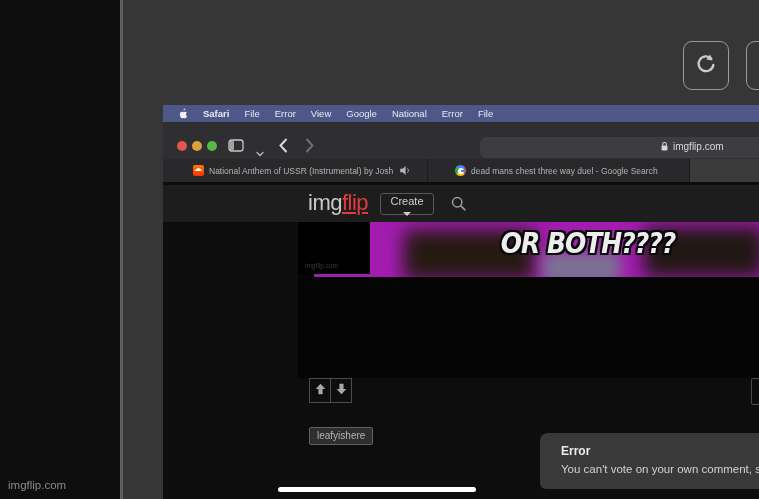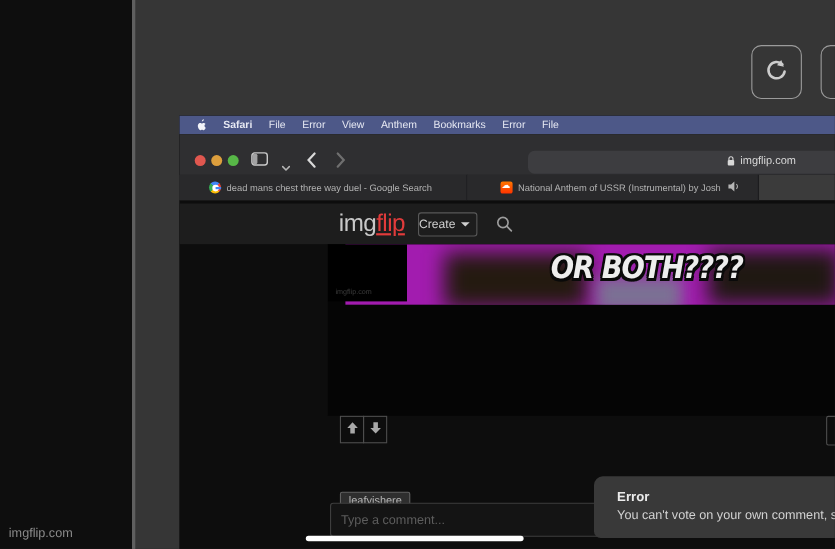--- a/index.html
+++ b/index.html
@@ -50,21 +50,21 @@
   .g-fav::before{content:"";position:absolute;inset:2.5px;background:#fff;border-radius:50%;}
   .g-fav::after{content:"";position:absolute;right:0;top:4.5px;width:5px;height:2.5px;background:#4285f4;}
   .spk{margin-left:6px;flex:0 0 auto;}
 
   
   .page-header{left:0;top:80px;width:596px;height:37px;background:#1d1d1d;}
   .logo{left:145px;top:85px;font-size:22px;letter-spacing:-0.5px;}
   .logo .l1{color:#c9c9c9;}
   .logo .l2{color:#e13b3b;text-decoration:underline;}
   .create-btn{left:217px;top:88px;width:54px;height:22px;border:1px solid #585858;border-radius:3px;
-    display:flex;align-items:center;justify-content:flex-end;gap:5px;background:transparent;}
+    display:flex;align-items:center;justify-content:space-between;gap:5px;background:transparent;flex-direction:column;}
   .create-btn span{font-size:11px;color:#cfcfcf;}
   .caret{width:0;height:0;border-left:4px solid transparent;border-right:4px solid transparent;
     border-top:4px solid #cfcfcf;}
   .search-btn{left:287px;top:90px;background:none;border:none;padding:0;}
 
   .meme-block{left:135px;top:117px;width:461px;height:156px;background:#050505;overflow:hidden;}
   .scene{left:16px;top:0;width:461px;height:55px;background:#a21caf;overflow:hidden;font-style:italic;}
   .blob1{left:90px;top:8px;width:130px;height:50px;background:#241a10;filter:blur(9px);}
   .blob2{left:228px;top:30px;width:78px;height:32px;background:#75808f;filter:blur(7px);opacity:.85;}
   .blob3{left:330px;top:5px;width:120px;height:50px;background:#1f1812;filter:blur(9px);}
@@ -77,21 +77,21 @@
 
   .vote-group{left:146px;top:273px;display:flex;}
   .vote-btn{width:22px;height:25px;border:1px solid #4d4d4d;background:transparent;
     display:flex;align-items:center;justify-content:center;padding:0;}
   .vote-btn+.vote-btn{margin-left:-1px;}
   .partial-vote{left:588px;top:273px;width:16px;height:25px;border:1px solid #4d4d4d;border-radius:2px;}
 
   .stats-line{left:146px;top:304px;font-size:10px;color:#969696;white-space:pre;}
   .stats-line a{color:#4e7ca3;text-decoration:none;}
   .meme-tag{left:146px;top:322px;padding:2px 7px 3px;border:1px solid #626262;border-radius:2px;
-    background:#2e2e2e;font-size:10px;color:#b5b5b5;display:inline-block;margin-top:20px;}
+    background:#2e2e2e;font-size:10px;color:#b5b5b5;display:inline-block;}
 
   .comment-input{left:137px;top:352px;width:252px;height:31px;background:#141414;
     border:1px solid #3e3e3e;border-radius:3px;box-sizing:border-box;
     font-family:"Liberation Sans",sans-serif;font-size:11.5px;color:#d0d0d0;padding:0 9px;}
   .comment-input::placeholder{color:#5d5d5d;}
 
   .error-dialog{left:377px;top:328px;width:240px;height:56px;background:#393939;
     border-radius:8px 0 0 6px;box-sizing:border-box;padding:11px 0 0 21px;z-index:5;overflow:hidden;}
   .error-title{font-size:12px;font-weight:700;color:#ebebeb;}
   .error-msg{font-size:11.5px;color:#d2d2d2;margin-top:5px;white-space:nowrap;}
@@ -123,22 +123,22 @@
     <div class="abs menubar">
       <span style="display:flex;">
         <svg width="9" height="11" viewBox="0 0 170 200">
           <path fill="#f2f3f8" d="M150 155c-2 6-5 11-9 16-5 7-8 11-11 14-5 4-9 6-14 6-4 0-8-1-13-3s-10-3-15-3-10 1-15 3-9 3-13 3c-5 0-10-2-15-6-3-3-7-8-12-14-5-7-9-15-12-25-4-10-5-20-5-29 0-11 2-20 7-28 4-6 9-11 15-15s13-5 20-5c4 0 9 1 15 3 6 3 10 4 12 4 1 0 6-2 14-4 7-3 13-4 18-3 14 1 24 6 31 16-12 7-18 18-18 31 0 10 4 19 11 26 3 3 7 5 11 7l-2 6zM119 8c0 8-3 15-9 22-7 9-16 13-25 13v-3c0-8 3-16 9-23 3-3 7-6 11-9 5-2 9-3 13-4 0 1 1 3 1 4z"></path>
         </svg>
       </span>
       <span class="app-name">Safari</span>
       <span>File</span>
       <span>Error</span>
       <span>View</span>
-      <span>Anthem</span>
-      <span>Bookmarks</span>
+      <span>Google</span>
+      <span>National</span>
       <span>Error</span>
       <span>File</span>
     </div>
 
     <div class="abs toolbar"></div>
     <div class="abs tl red"></div>
     <div class="abs tl yellow"></div>
     <div class="abs tl green"></div>
 
     <span class="abs sidebar-toggle">
@@ -169,33 +169,33 @@
           <svg width="9" height="11" viewBox="0 0 12 15">
             <path d="M3.5 6 V4.5 a2.5 2.5 0 0 1 5 0 V6" fill="none" stroke="#d8d8d8" stroke-width="1.4"></path>
             <rect x="2" y="6" width="8" height="7" rx="1.3" fill="#d8d8d8"></rect>
           </svg>
         </span>
         <span>imgflip.com</span>
       </div>
     </div>
 
     <div class="abs tabbar">
-      <div class="tab tab2">
-        <span class="g-fav"></span>
-        <span class="title">dead mans chest three way duel - Google Search</span>
-      </div>
       <div class="tab tab1">
         <span class="sc-fav"></span>
         <span class="title">National Anthem of USSR (Instrumental) by Josh</span>
         <span class="spk">
           <svg width="12" height="11" viewBox="0 0 20 18">
             <path d="M2 6 v6 h4 l5 4.5 V1.5 L6 6 H2 Z" fill="#b5b5b5"></path>
             <path d="M14 5.5 a4.5 4.5 0 0 1 0 7" fill="none" stroke="#b5b5b5" stroke-width="1.6"></path>
           </svg>
         </span>
+      </div>
+      <div class="tab tab2">
+        <span class="g-fav"></span>
+        <span class="title">dead mans chest three way duel - Google Search</span>
       </div>
     </div>
 
     <div class="abs page-header"></div>
     <div class="abs logo"><span class="l1">img</span><span class="l2">flip</span></div>
     <button class="abs create-btn">
       <span>Create</span>
       <span class="caret"></span>
     </button>
     <button class="abs search-btn">
@@ -233,21 +233,20 @@
               <path d="M8 16 L1 8.5 H5 V1 H11 V8.5 H15 Z" fill="#a8a8a8"></path>
             </svg>
         </span>
       </button>
     </div>
     <div class="abs partial-vote"></div>
 
 
     <div class="abs meme-tag">leafyishere</div>
 
-    <input class="abs comment-input" type="text" placeholder="Type a comment..." style="">
 
     <div class="abs error-dialog">
       <div class="error-title">Error</div>
       <div class="error-msg">You can't vote on your own comment, silly</div>
     </div>
 
     <div class="abs home-indicator"></div>
   </div>
 
 </div>

